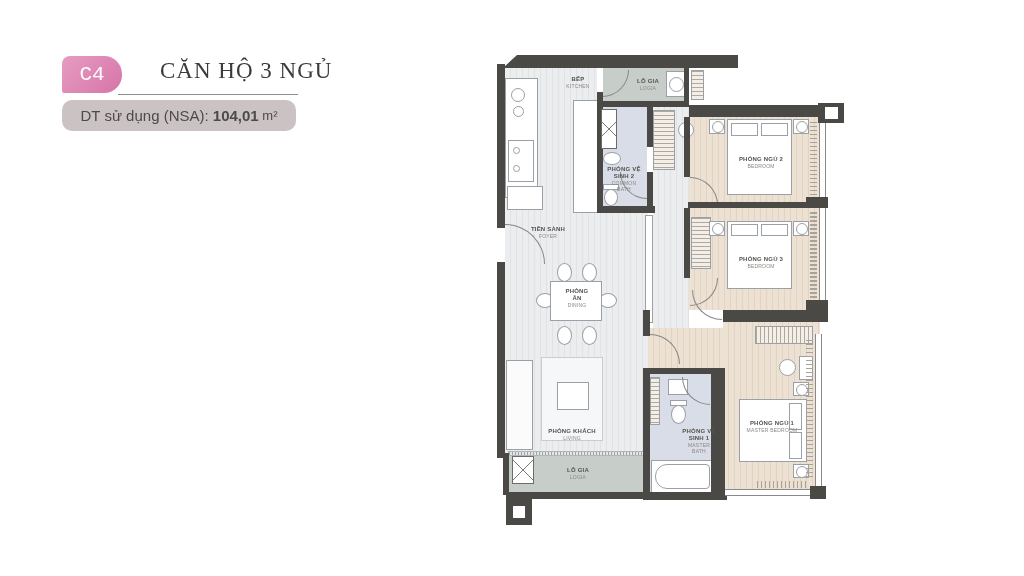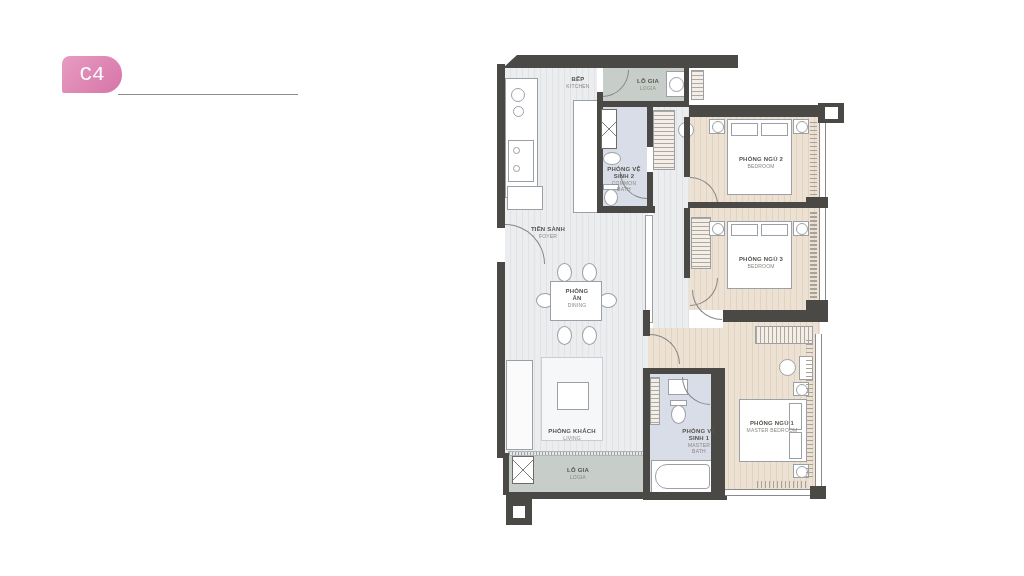--- a/index.html
+++ b/index.html
@@ -53,21 +53,23 @@
        text-align:center;color:#55524e;z-index:30;line-height:1.2;}
   .lbl b{font-size:6px;font-weight:bold;letter-spacing:.2px;}
   .lbl span{font-size:5px;color:#8b8884;letter-spacing:.2px;}
 </style>
 </head>
 <body>
 
 <div id="stage">
 
   <div class="badge">C4</div>
+  <div class="title">CĂN HỘ 3 NGỦ</div>
   <div class="rule"></div>
+  <div class="areabox"><span>DT sử dụng (NSA): </span><b>104,01</b><span class="unit"> m²</span></div>
 
   <div class="room wood" style="left:505px;top:68px;width:92px;height:145px"></div>
   <div class="room wood" style="left:505px;top:213px;width:143px;height:244px"></div>
   <div class="room wood" style="left:653px;top:107px;width:36px;height:223px"></div>
   <div class="room logiaf" style="left:603px;top:68px;width:84px;height:36px"></div>
   <div class="room logiaf" style="left:508px;top:455px;width:135px;height:38px"></div>
   <div class="room bathf" style="left:603px;top:107px;width:44px;height:100px"></div>
   <div class="room bathf" style="left:650px;top:374px;width:61px;height:120px"></div>
   <div class="room bedf" style="left:689px;top:117px;width:131px;height:85px"></div>
   <div class="room bedf" style="left:689px;top:208px;width:131px;height:102px"></div>

